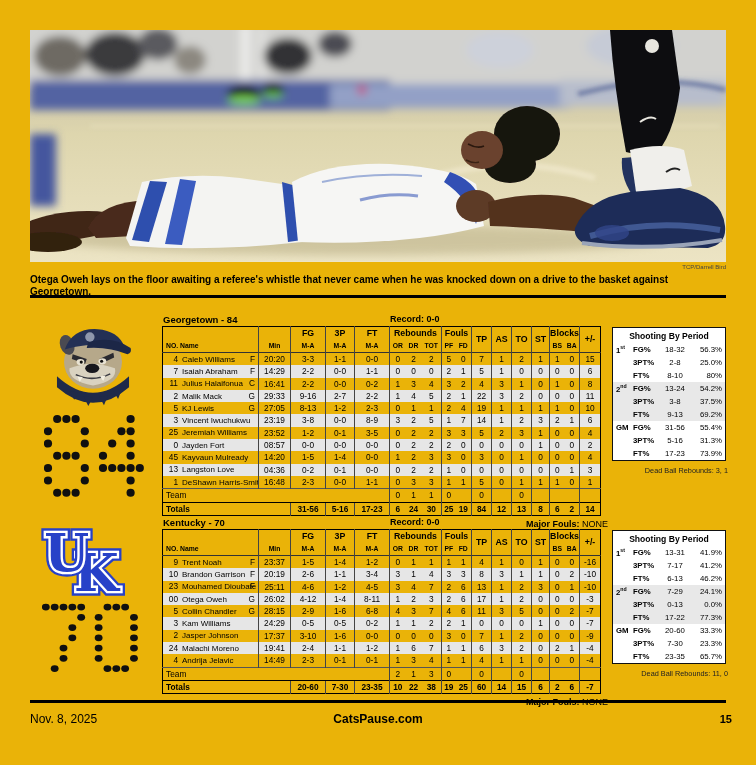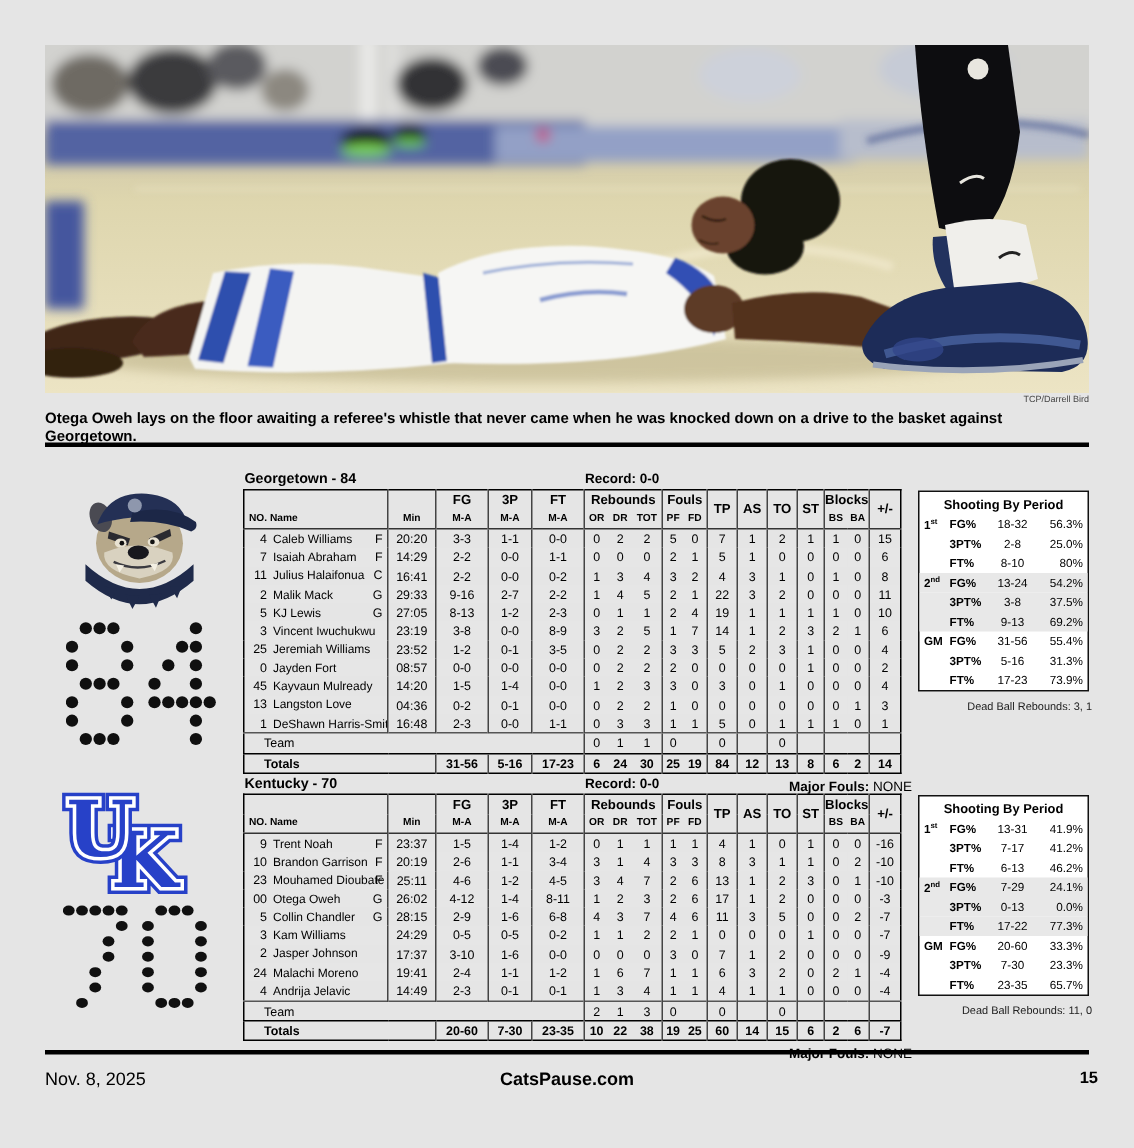--- a/index.html
+++ b/index.html
@@ -1,16 +1,16 @@
 <!DOCTYPE html>
 <html><head>
 <meta charset="utf-8">
 <style>
   html,body{margin:0;padding:0;background:#fff}
-  .page{position:relative;width:756px;height:765px;background:#e5e5e5;overflow:hidden;
+  .page{position:relative;width:756px;height:765px;background:#eab308;overflow:hidden;
         font-family:"Liberation Sans",sans-serif;color:#000}
   
   .photo{position:absolute;left:30px;top:30px;width:696px;height:232px;overflow:hidden;background:#e6dfc0}
   .photo svg{display:block;width:100%;height:100%}
   .credit{position:absolute;right:30px;top:264px;font-size:6px;color:#444}
   .caption{position:absolute;left:30px;top:274px;width:696px;font-size:10px;font-weight:bold;line-height:1.15}
   .rule{position:absolute;left:30px;width:696px;height:3px;background:#000}
   .rule-top{top:295px}.rule-bot{top:700px}
   
   .box{position:absolute;left:30px;width:696px}
@@ -38,21 +38,21 @@
   thead th.tname{text-align:left;padding-left:3px}
   thead th.pm{font-size:7.5px}
   .bl{border-left:1px solid #444}
   tbody tr:first-child td{border-top:1px solid #333}
   tr.alt td{background:#e6e6e6}
   td.c-name{text-align:left}
   td .no{display:inline-block;width:15px;text-align:right;margin-right:4px}
   td .nm{font-size:8px}
   td .pos{float:right;margin-right:3px}
   tr.teamrow td{border-top:1px solid #555}
-  tr.teamrow td.c-team,tr.totrow td.c-team{text-align:left;padding-left:13px}
+  tr.teamrow td.c-team,tr.totrow td.c-team{text-align:left;padding-left:3px}
   tr.totrow td{border-top:1.5px solid #000;font-weight:bold}
   .mf{width:446px;text-align:right;font-size:9px;margin-top:3px}
   .mf-l{font-weight:bold}
   
   .shoot{position:absolute;left:582px;top:13px;width:112px;border:1.5px solid #111;background:#fff}
   .sh-title{font-size:8.6px;font-weight:bold;text-align:center;padding:3px 0 2px}
   .sh-row{display:grid;grid-template-columns:17px 26px 32px 1fr;height:13px;align-items:center;
           font-size:7.8px;padding:0 3px}
   .sh-row .per{font-weight:bold}
   .sh-row .per sup{font-size:5.2px}

